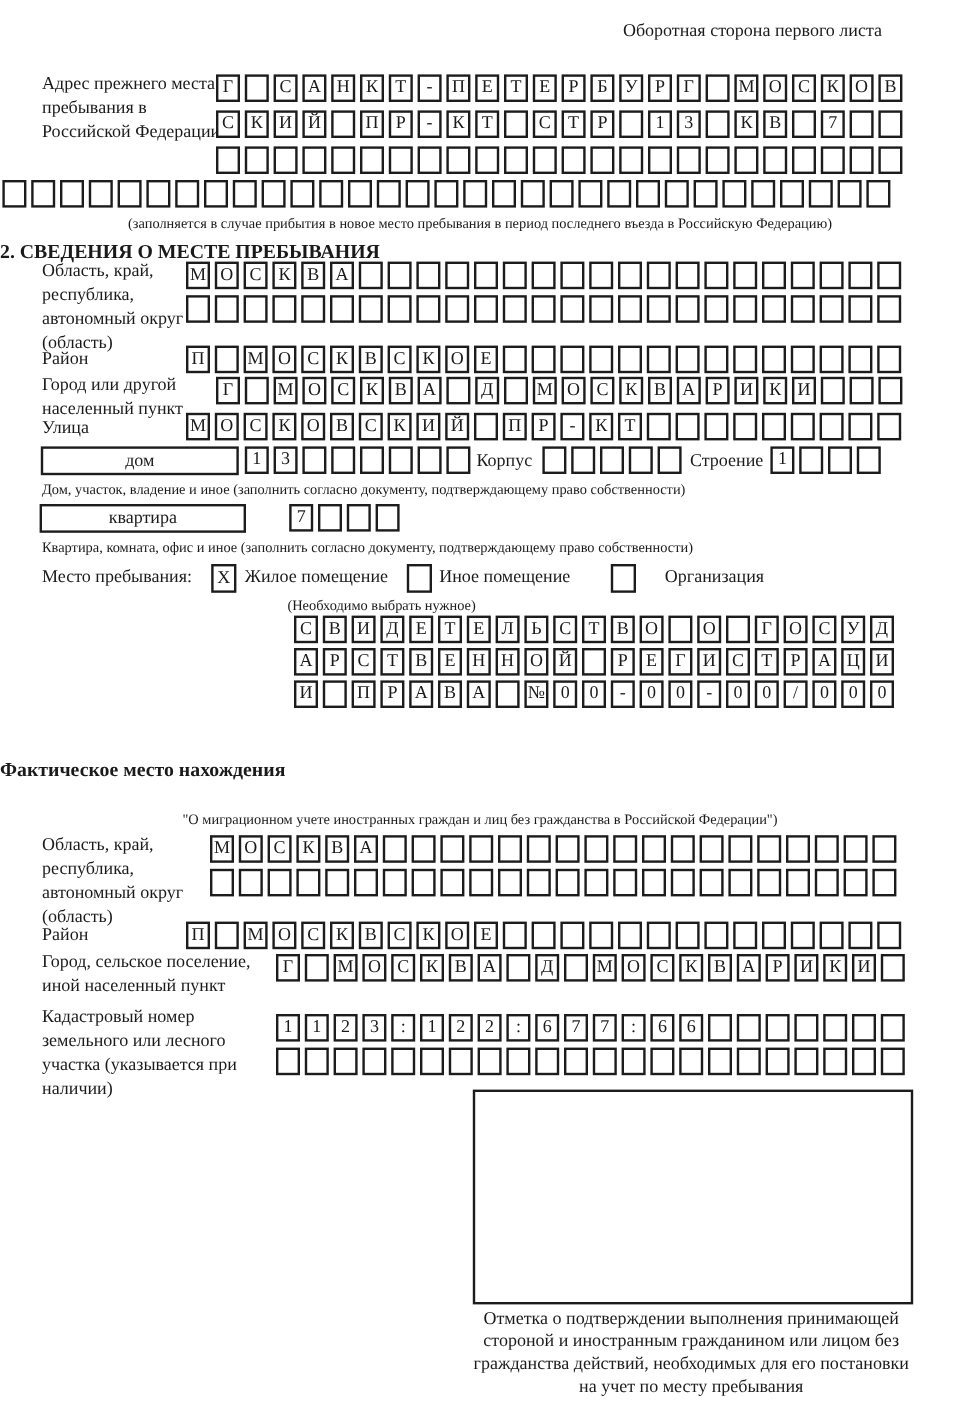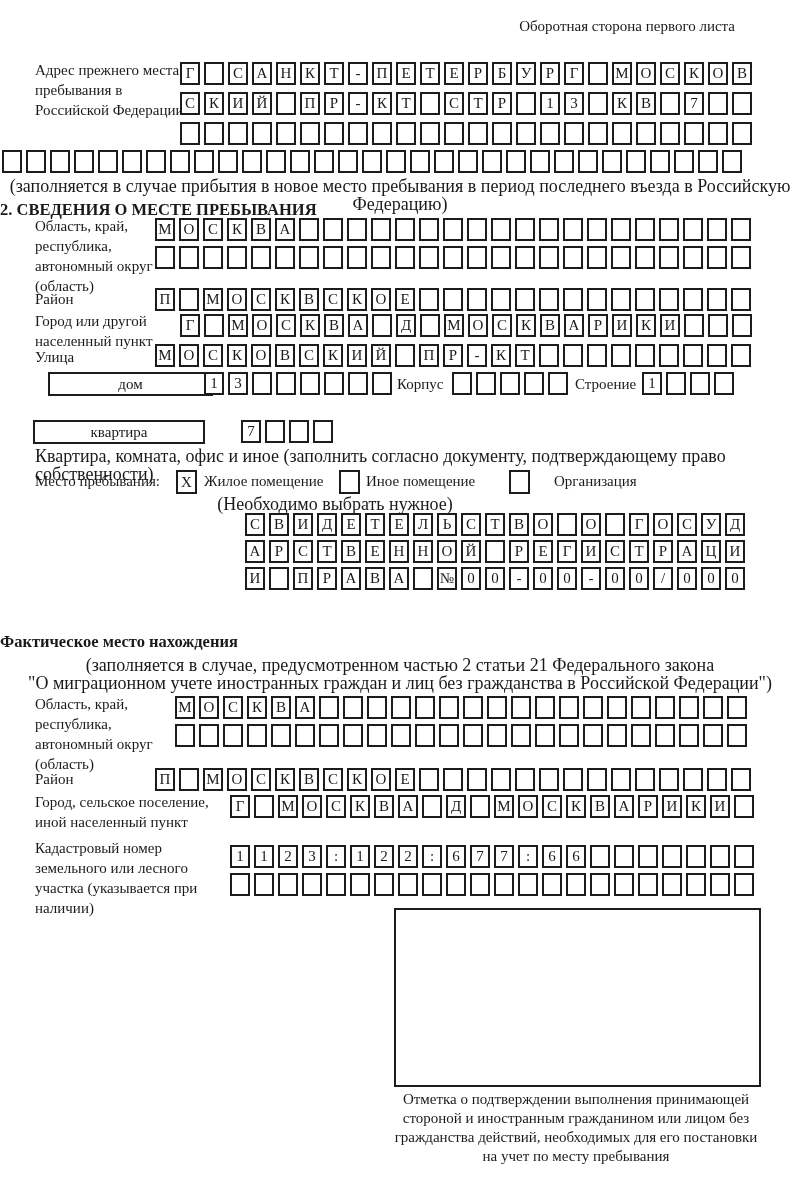--- a/index.html
+++ b/index.html
@@ -1,21 +1,21 @@
 <!DOCTYPE html>
 <html><head>
 <meta charset="utf-8">
 <style>
   html,body{margin:0;padding:0;background:#fff;}
   #page{
     position:relative;width:800px;height:1180px;background:#fff;
     font-family:"Liberation Serif", serif;color:#1a1a1a;overflow:hidden;
   }
   .lbl{position:absolute;font-size:15px;line-height:20px;}
-  .note{position:absolute;font-size:18px;line-height:18px;}
+  .note{position:absolute;font-size:12px;line-height:18px;}
   .center{text-align:center;}
   .title{position:absolute;left:0;width:800px;text-align:left;font-weight:bold;font-size:16.5px;}
   .cells{position:absolute;display:flex;}
   .cell{
     box-sizing:border-box;flex:0 0 20px;width:20px;height:23px;margin-right:4px;
     border:2px solid #1c1c1c;background:#fff;text-align:center;
     font-size:15px;line-height:19px;font-family:inherit;
   }
   .wbox{
     position:absolute;box-sizing:border-box;height:24px;border:2px solid #1c1c1c;
@@ -285,21 +285,21 @@
       <span class="cell"></span>
       <span class="cell"></span>
       <span class="cell"></span>
       <span class="cell"></span>
       <span class="cell"></span>
       <span class="cell"></span>
       <span class="cell"></span>
       <span class="cell"></span>
     </div>
 
-  <div class="wbox" style="left:48px;top:372px;width:165px;">дом</div>
+  <div class="wbox" style="left:34px;top:372px;width:165px;">дом</div>
   <div class="cells" style="left:204px;top:372px;">
       <span class="cell">1</span>
       <span class="cell">3</span>
       <span class="cell"></span>
       <span class="cell"></span>
       <span class="cell"></span>
       <span class="cell"></span>
       <span class="cell"></span>
       <span class="cell"></span>
     </div>
@@ -311,38 +311,39 @@
       <span class="cell"></span>
       <span class="cell"></span>
     </div>
   <div class="lbl" style="left:575px;top:374px;">Строение</div>
   <div class="cells" style="left:642px;top:372px;">
       <span class="cell">1</span>
       <span class="cell"></span>
       <span class="cell"></span>
       <span class="cell"></span>
     </div>
+  <div class="note" style="left:35px;top:399px;width:760px;">Дом, участок, владение и иное (заполнить согласно документу, подтверждающему право собственности)</div>
 
   <div class="wbox" style="left:33px;top:420px;width:172px;">квартира</div>
   <div class="cells" style="left:241px;top:420px;">
       <span class="cell">7</span>
       <span class="cell"></span>
       <span class="cell"></span>
       <span class="cell"></span>
     </div>
   <div class="note" style="left:35px;top:447px;width:760px;">Квартира, комната, офис и иное (заполнить согласно документу, подтверждающему право собственности)</div>
 
   <div class="lbl" style="left:35px;top:471px;">Место пребывания:</div>
   <div class="chk" style="left:176px;top:470px;">X</div>
   <div class="lbl" style="left:204px;top:471px;">Жилое помещение</div>
   <div class="chk" style="left:339px;top:470px;"></div>
   <div class="lbl" style="left:366px;top:471px;">Иное помещение</div>
   <div class="chk" style="left:509px;top:470px;"></div>
   <div class="lbl" style="left:554px;top:471px;">Организация</div>
-  <div class="note center" style="left:165px;top:495px;width:340px;">(Необходимо выбрать нужное)</div>
+  <div class="note center" style="left:148px;top:495px;width:340px;">(Необходимо выбрать нужное)</div>
 
   <div class="cells" style="left:245px;top:513px;">
       <span class="cell">С</span>
       <span class="cell">В</span>
       <span class="cell">И</span>
       <span class="cell">Д</span>
       <span class="cell">Е</span>
       <span class="cell">Т</span>
       <span class="cell">Е</span>
       <span class="cell">Л</span>
@@ -401,21 +402,20 @@
       <span class="cell">-</span>
       <span class="cell">0</span>
       <span class="cell">0</span>
       <span class="cell">/</span>
       <span class="cell">0</span>
       <span class="cell">0</span>
       <span class="cell">0</span>
     </div>
 
   <div class="title" style="top:632px;">Фактическое место нахождения</div>
-  <div class="note center" style="left:0;top:656px;width:800px;">(заполняется в случае, предусмотренном частью 2 статьи 21 Федерального закона</div>
   <div class="note center" style="left:0;top:674px;width:800px;">"О миграционном учете иностранных граждан и лиц без гражданства в Российской Федерации")</div>
 
   <div class="lbl" style="left:35px;top:694px;width:140px;">Область, край, республика, автономный округ (область)</div>
   <div class="cells" style="left:175px;top:696px;">
       <span class="cell">М</span>
       <span class="cell">О</span>
       <span class="cell">С</span>
       <span class="cell">К</span>
       <span class="cell">В</span>
       <span class="cell">А</span>

